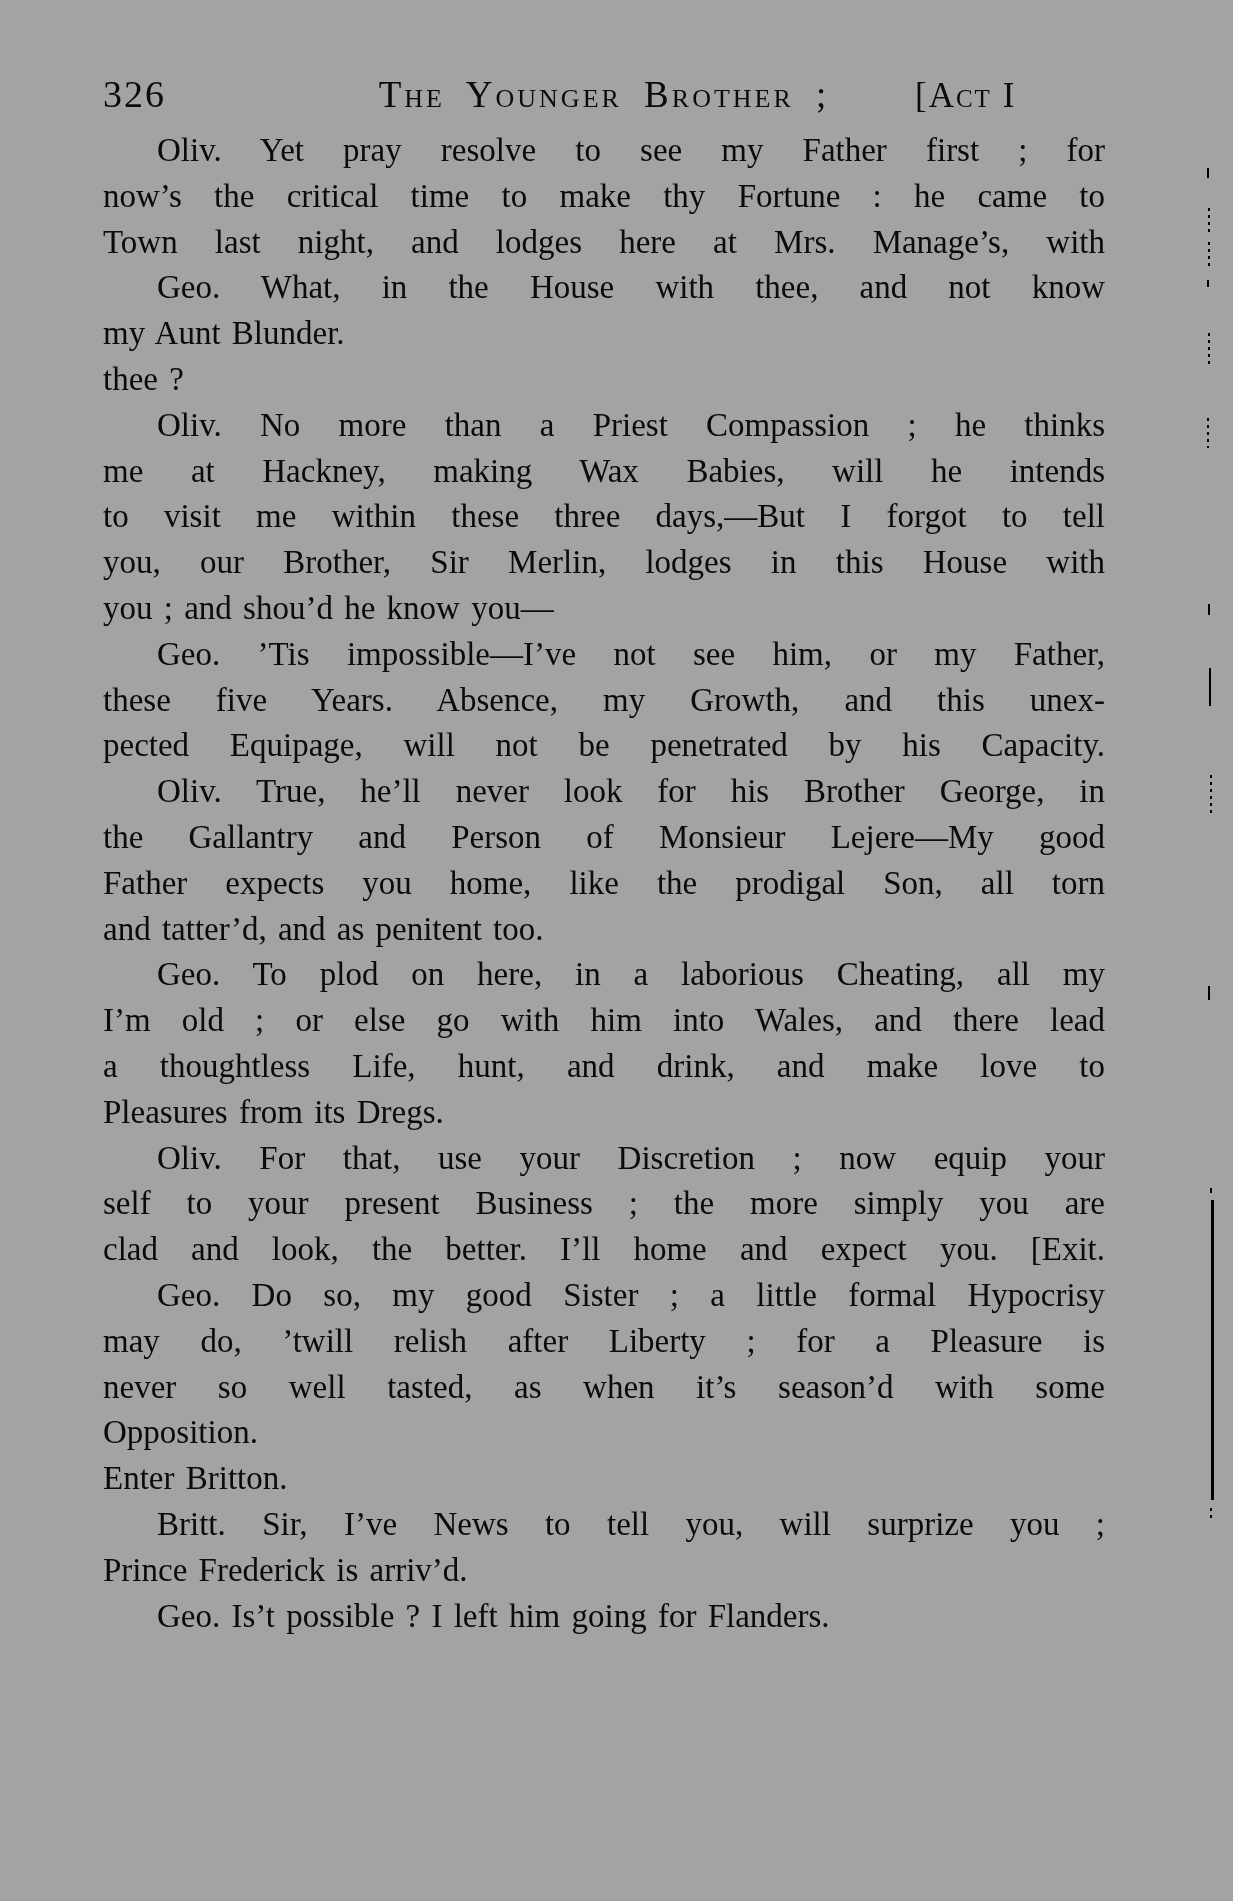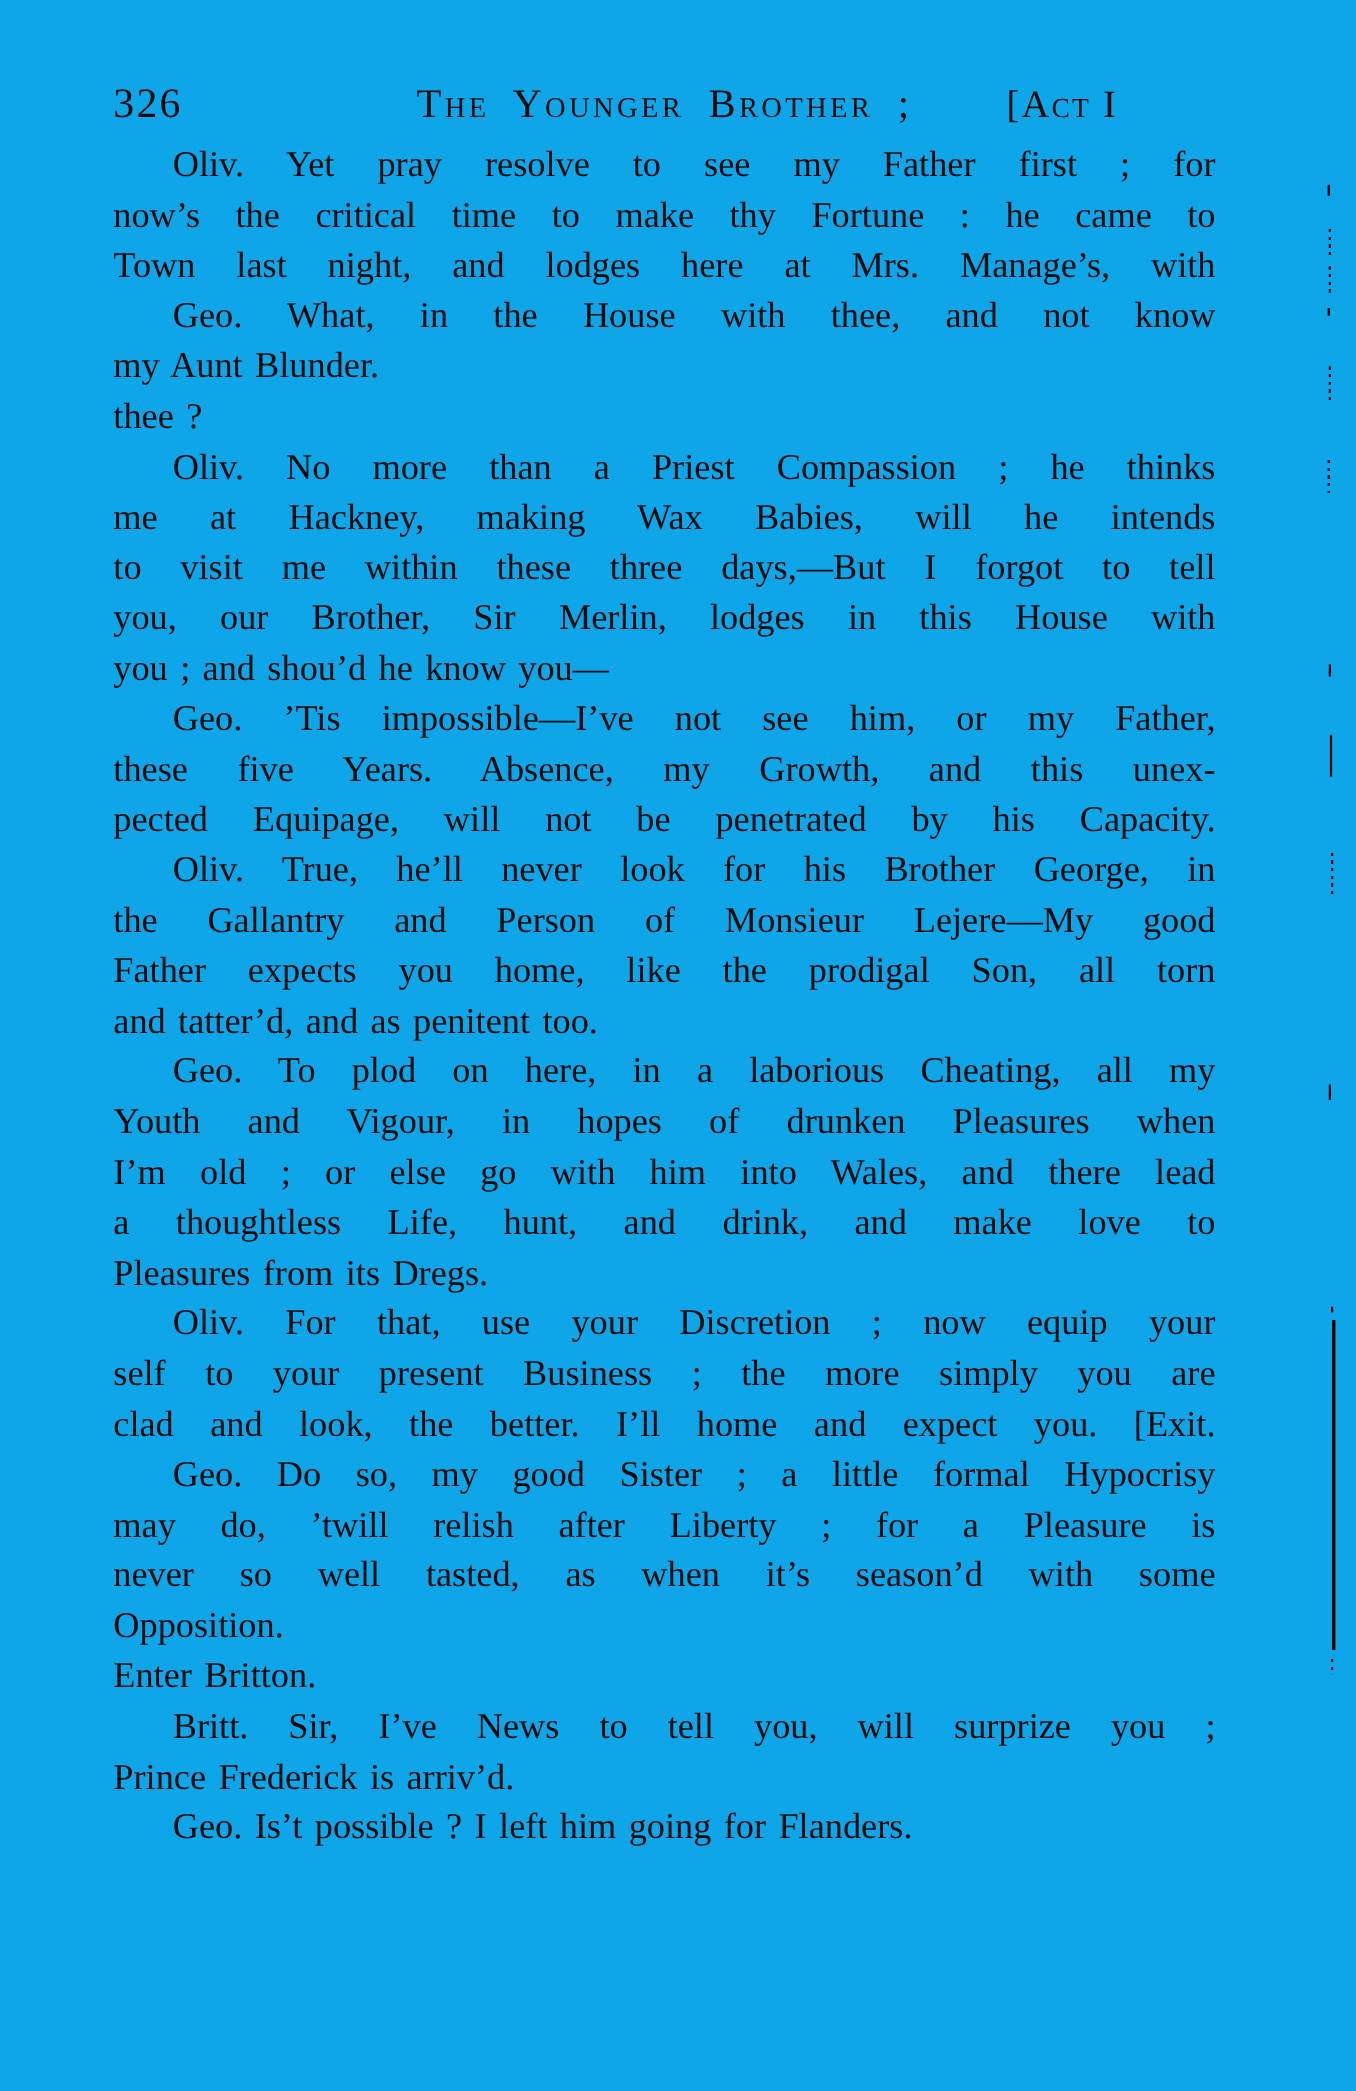--- a/index.html
+++ b/index.html
@@ -11,21 +11,21 @@
     width: 1233px;
     height: 1901px;
     position: relative;
     font-family: "Liberation Serif", "DejaVu Serif", serif;
     color: #0b0b0b;
     overflow: hidden;
   }
   .page {
     position: absolute;
     inset: 0;
-    background: #0ea5e9;
+    background: #a3a3a3;
   }
   .header {
     position: absolute;
     left: 103px;
     top: 72px;
     width: 1002px;
     display: flex;
     align-items: baseline;
   }
   .pagenum {
@@ -98,21 +98,20 @@
       <div class="line fill"><span>you, our Brother, Sir </span><span class="it">Merlin</span><span>, lodges in this House with</span></div>
       <div class="line"><span>you ;  and shou’d he know you—</span></div>
       <div class="line fill indent"><span class="it">Geo.</span><span> ’Tis impossible—I’ve not see him, or my Father,</span></div>
       <div class="line fill"><span>these five Years.  Absence, my Growth, and this unex-</span></div>
       <div class="line fill"><span>pected Equipage, will not be penetrated by his Capacity.</span></div>
       <div class="line fill indent"><span class="it">Oliv.</span><span> True, he’ll never look for his Brother </span><span class="it">George</span><span>, in</span></div>
       <div class="line fill"><span>the Gallantry and Person of Monsieur </span><span class="it">Lejere</span><span>—My good</span></div>
       <div class="line fill"><span>Father expects you home, like the prodigal Son, all torn</span></div>
       <div class="line"><span>and tatter’d, and as penitent too.</span></div>
       <div class="line fill indent"><span class="it">Geo.</span><span> To plod on here, in a laborious Cheating, all my</span></div>
-      <div class="line fill"><span>Youth and Vigour, in hopes of drunken Pleasures when</span></div>
       <div class="line fill"><span>I’m old ;  or else go with him into </span><span class="it">Wales</span><span>, and there lead</span></div>
       <div class="line fill"><span>a thoughtless Life, hunt, and drink, and make love to</span></div>
       <div class="line"><span>Pleasures from its Dregs.</span></div>
       <div class="line fill indent"><span class="it">Oliv.</span><span> For that, use your Discretion ;  now equip your</span></div>
       <div class="line fill"><span>self to your present Business ;  the more simply you are</span></div>
       <div class="line fill"><span>clad and look, the better.  I’ll home and expect you. [</span><span class="it">Exit</span><span>.</span></div>
       <div class="line fill indent"><span class="it">Geo.</span><span> Do so, my good Sister ;  a little formal Hypocrisy</span></div>
       <div class="line fill"><span>may do, ’twill relish after Liberty ;  for a Pleasure is</span></div>
       <div class="line fill"><span>never so well tasted, as when it’s season’d with some</span></div>
       <div class="line"><span>Opposition.</span></div>

